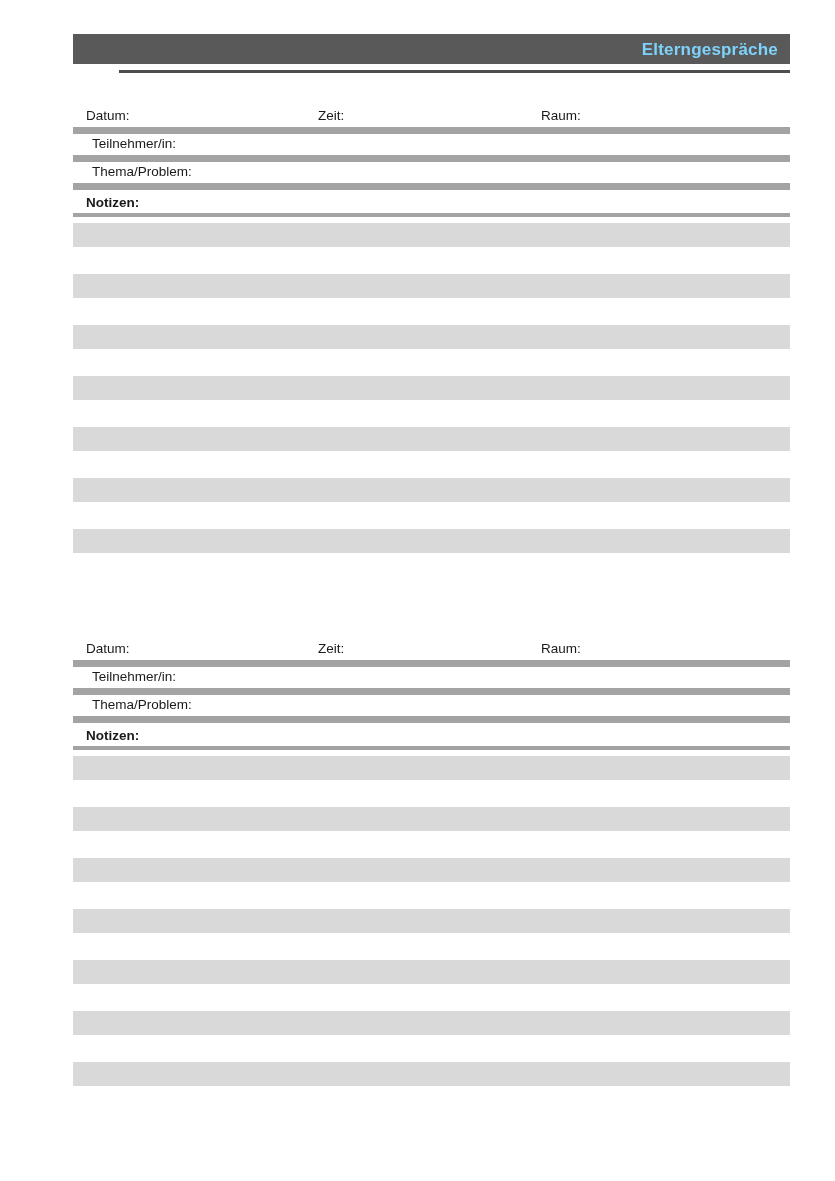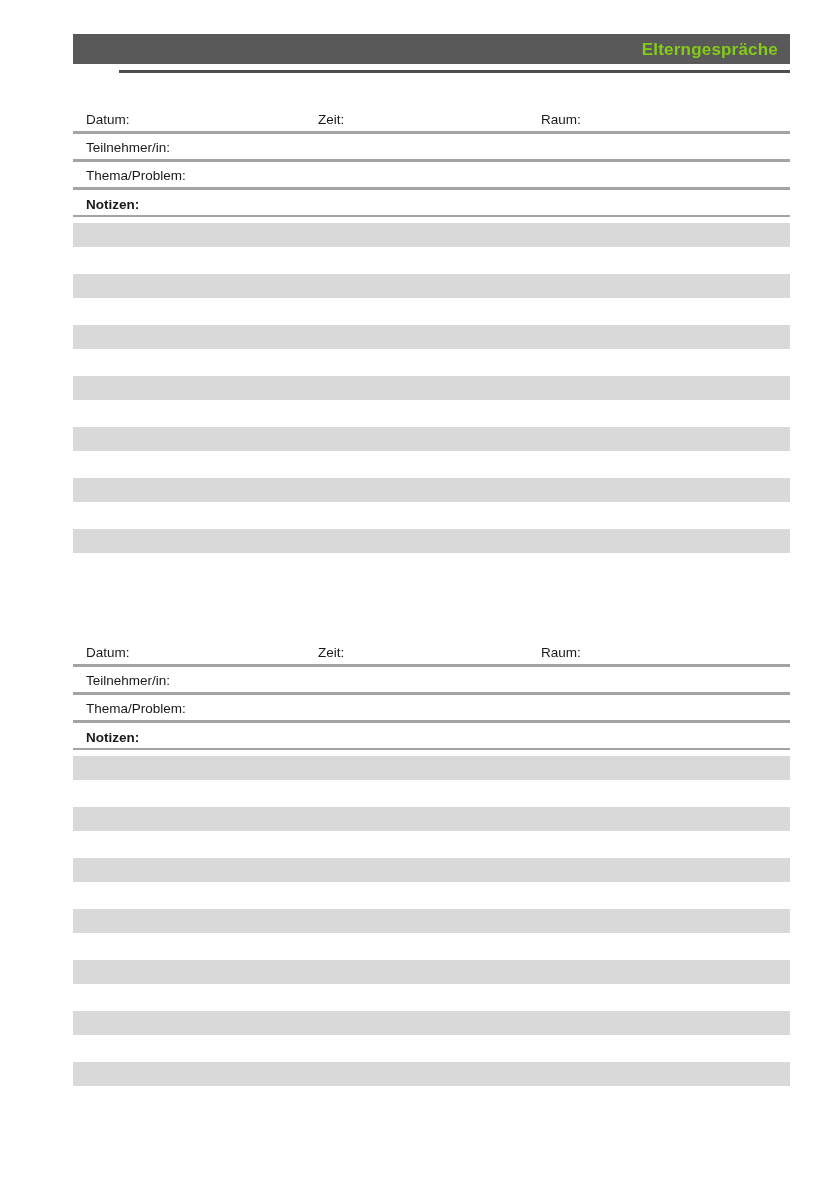--- a/index.html
+++ b/index.html
@@ -31,21 +31,21 @@
     width: 717px;
     height: 30px;
     background: #595959;
     display: flex;
     align-items: center;
     justify-content: flex-end;
     box-sizing: border-box;
     padding-right: 12px;
   }
   .header-title {
-    color: #84cc16;
+    color: #7dd3fc;
     font-size: 17px;
     font-weight: bold;
     letter-spacing: 0.2px;
     line-height: 1;
   }
   .header-rule {
     position: absolute;
     left: 119px;
     top: 70px;
     width: 671px;
@@ -58,41 +58,41 @@
     position: absolute;
     left: 73px;
     width: 717px;
   }
   .block-1 { top: 101px; }
   .block-2 { top: 634px; }
 
   .field-row {
     position: relative;
     height: 28px;
-    border-bottom: 3px solid #a3a3a3;
+    border-bottom: 7px solid #a3a3a3;
     box-sizing: border-box;
   }
   .field-row.top-row { height: 33px; }
 
   .field-label {
     position: absolute;
     bottom: 4px;
     font-size: 13.5px;
     color: #1a1a1a;
     white-space: nowrap;
   }
   .lbl-datum { left: 13px; }
   .lbl-zeit  { left: 245px; }
   .lbl-raum  { left: 468px; }
-  .lbl-plain { left: 13px; text-align: center; }
+  .lbl-plain { left: 19px; text-align: center; }
 
   .notizen-row {
     position: relative;
     height: 27px;
-    border-bottom: 2px solid #a3a3a3;
+    border-bottom: 4px solid #a3a3a3;
     box-sizing: border-box;
   }
   .notizen-label {
     position: absolute;
     left: 13px;
     bottom: 3px;
     font-size: 13.5px;
     font-weight: bold;
     color: #1a1a1a;
   }

